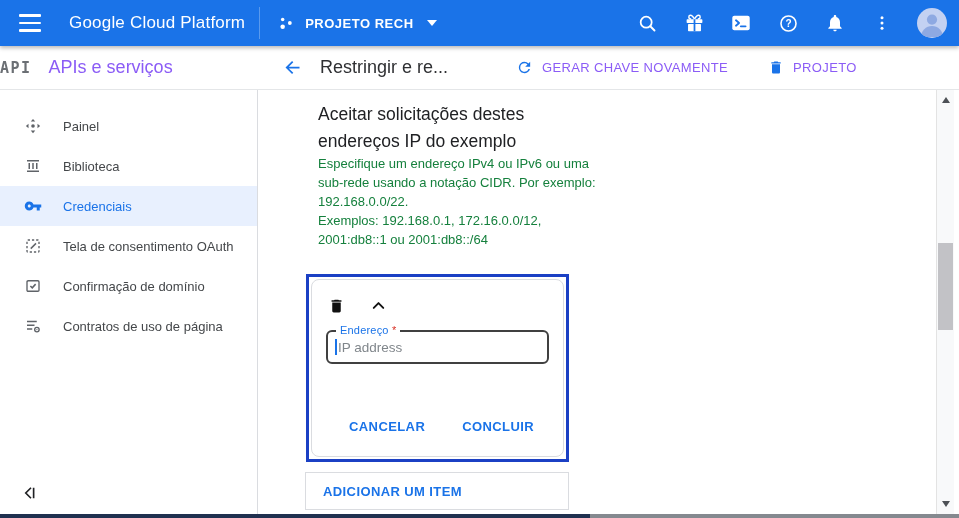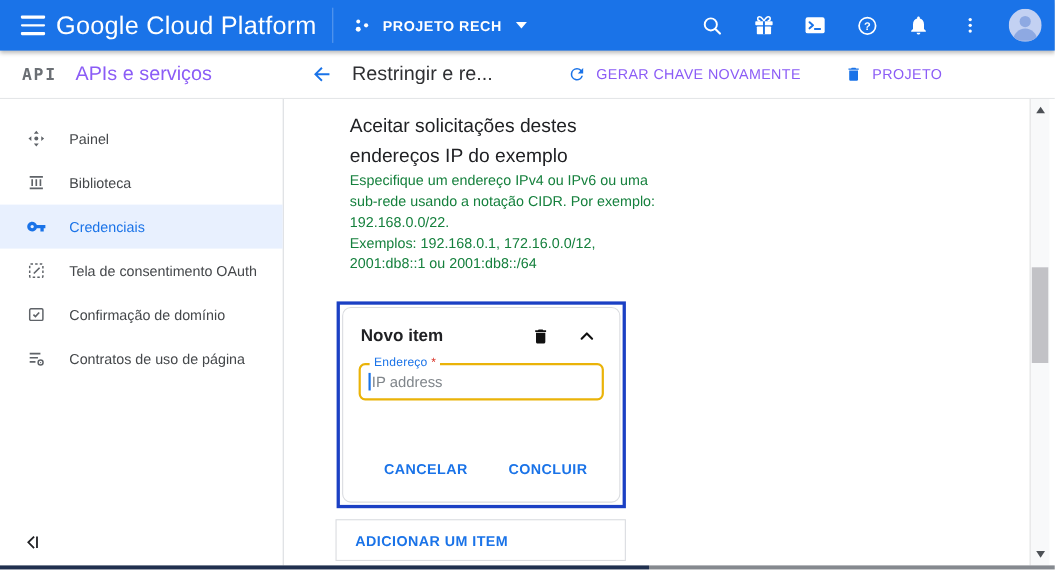--- a/index.html
+++ b/index.html
@@ -10,36 +10,36 @@
   }
 
   
   .topbar {
     position:absolute; left:0; top:0; width:959px; height:46px;
     background:#1a73e8; display:flex; align-items:center;
     box-shadow:0 2px 4px rgba(0,0,0,.28); z-index:30; color:#fff;
   }
   .hamburger { margin-left:19px; background:none; border:none; cursor:pointer; display:flex; flex-direction:column; gap:5px; }
   .hamburger span { display:block; width:22px; height:2.4px; background:#fff; border-radius:1px; }
-  .brand { margin-left:10px; font-size:23px; letter-spacing:.2px; white-space:nowrap; cursor:pointer; }
+  .brand { margin-left:28px; font-size:17px; letter-spacing:.2px; white-space:nowrap; cursor:pointer; }
   .topbar-divider { width:1px; height:32px; background:rgba(255,255,255,.28); margin-left:14px; }
   .project { display:flex; align-items:center; margin-left:16px; cursor:pointer; gap:9px; }
   .project-name { font-size:13px; font-weight:700; letter-spacing:.5px; }
   .caret-down { width:0; height:0; border-left:5.5px solid transparent; border-right:5.5px solid transparent; border-top:6px solid #fff; margin-left:4px; }
   .top-icons { margin-left:auto; display:flex; align-items:center; gap:23px; margin-right:12px; }
   .icon-btn { background:none; border:none; cursor:pointer; display:flex; align-items:center; justify-content:center; width:24px; height:24px; }
   .avatar-btn { width:30px; height:30px; padding:0; }
 
   
   .subheader {
     position:absolute; left:0; top:46px; width:959px; height:44px;
     background:#fff; border-bottom:1px solid #e4e6e8; display:flex; align-items:center; z-index:10;
   }
   .product-zone { width:258px; display:flex; align-items:center; flex-shrink:0; }
-  .api-logo { margin-left:20px; font-family:"DejaVu Sans Mono", monospace; font-weight:700; font-size:15px; color:#6b6f74; letter-spacing:1.5px; }
+  .api-logo { font-family:"DejaVu Sans Mono", monospace; font-weight:700; font-size:15px; color:#6b6f74; letter-spacing:1.5px; }
   .product-title { margin-left:17px; font-size:18px; color:#8b5cf6; white-space:nowrap; }
   .page-zone { display:flex; align-items:center; flex:1; }
   .back-btn { margin-left:24px; background:none; border:none; cursor:pointer; display:flex; }
   .page-title { margin-left:17px; font-size:18px; color:#2f3033; white-space:nowrap; }
   .hdr-action { display:flex; align-items:center; gap:9px; background:none; border:none; cursor:pointer;
     color:#8b5cf6; font-family:"Liberation Sans", sans-serif; font-size:13px; font-weight:400; letter-spacing:.35px; white-space:nowrap; }
   .regen-btn { margin-left:68px; }
   .delete-btn { margin-left:40px; }
 
   
@@ -62,21 +62,21 @@
 
   .item-card { position:absolute; left:47px; top:184px; width:263px; height:188px;
     border:3px solid #1b40c4; background:#fff; }
   .card-inner { position:absolute; inset:2px; border:1px solid #dadce0; border-radius:8px; background:#fff; }
   .card-title-row { display:flex; align-items:center; padding:16px 20px 0 16px; }
   .card-title { flex:1; font-size:15.5px; font-weight:700; color:#202124; }
   .tiny-btn { background:none; border:none; cursor:pointer; display:flex; padding:0; }
   .chev-btn { margin-left:24px; }
 
   .field { position:relative; margin:15px 14px 0 14px; height:34px;
-    border:2px solid #eab308; border-radius:6px; background:#fff; display:flex; align-items:center; }
+    border:2px solid #404040; border-radius:6px; background:#fff; display:flex; align-items:center; }
   .field-label { position:absolute; top:-8px; left:8px; background:#fff; padding:0 4px;
     font-size:11px; color:#1a73e8; letter-spacing:.2px; white-space:nowrap; }
   .req { color:#d93025; }
   .text-caret { width:2px; height:16px; background:#1a73e8; margin-left:7px; flex-shrink:0; }
   .placeholder { margin-left:1px; font-size:13.5px; color:#80868b; }
 
   .card-actions { position:absolute; left:0; right:29px; top:139px; display:flex; justify-content:flex-end; gap:37px; }
   .text-btn { background:none; border:none; cursor:pointer; color:#1a73e8;
     font-family:"Liberation Sans", sans-serif; font-size:13px; font-weight:700; letter-spacing:.4px; }
 
@@ -284,21 +284,20 @@
 endereços IP do exemplo</h2>
     <p class="section-desc">Especifique um endereço IPv4 ou IPv6 ou uma
 sub-rede usando a notação CIDR. Por exemplo:
 192.168.0.0/22.
 Exemplos: 192.168.0.1, 172.16.0.0/12,
 2001:db8::1 ou 2001:db8::/64</p>
 
     <div class="item-card">
       <div class="card-inner">
         <div class="card-title-row">
-          <span class="card-title">Novo item</span>
           <button class="tiny-btn" aria-label="delete item">
             <svg width="17" height="18" viewBox="0 0 24 24" fill="#111">
                 <path d="M6 19c0 1.1.9 2 2 2h8c1.1 0 2-.9 2-2V7H6v12zM19 4h-3.5l-1-1h-5l-1 1H5v2h14V4z"></path>
               </svg>
           </button>
           <button class="tiny-btn chev-btn" aria-label="collapse item">
             <svg width="19" height="19" viewBox="0 0 24 24" fill="none" stroke="#111" stroke-width="2.4" stroke-linecap="round" stroke-linejoin="round">
                 <polyline points="6,15 12,9 18,15"></polyline>
               </svg>
           </button>

